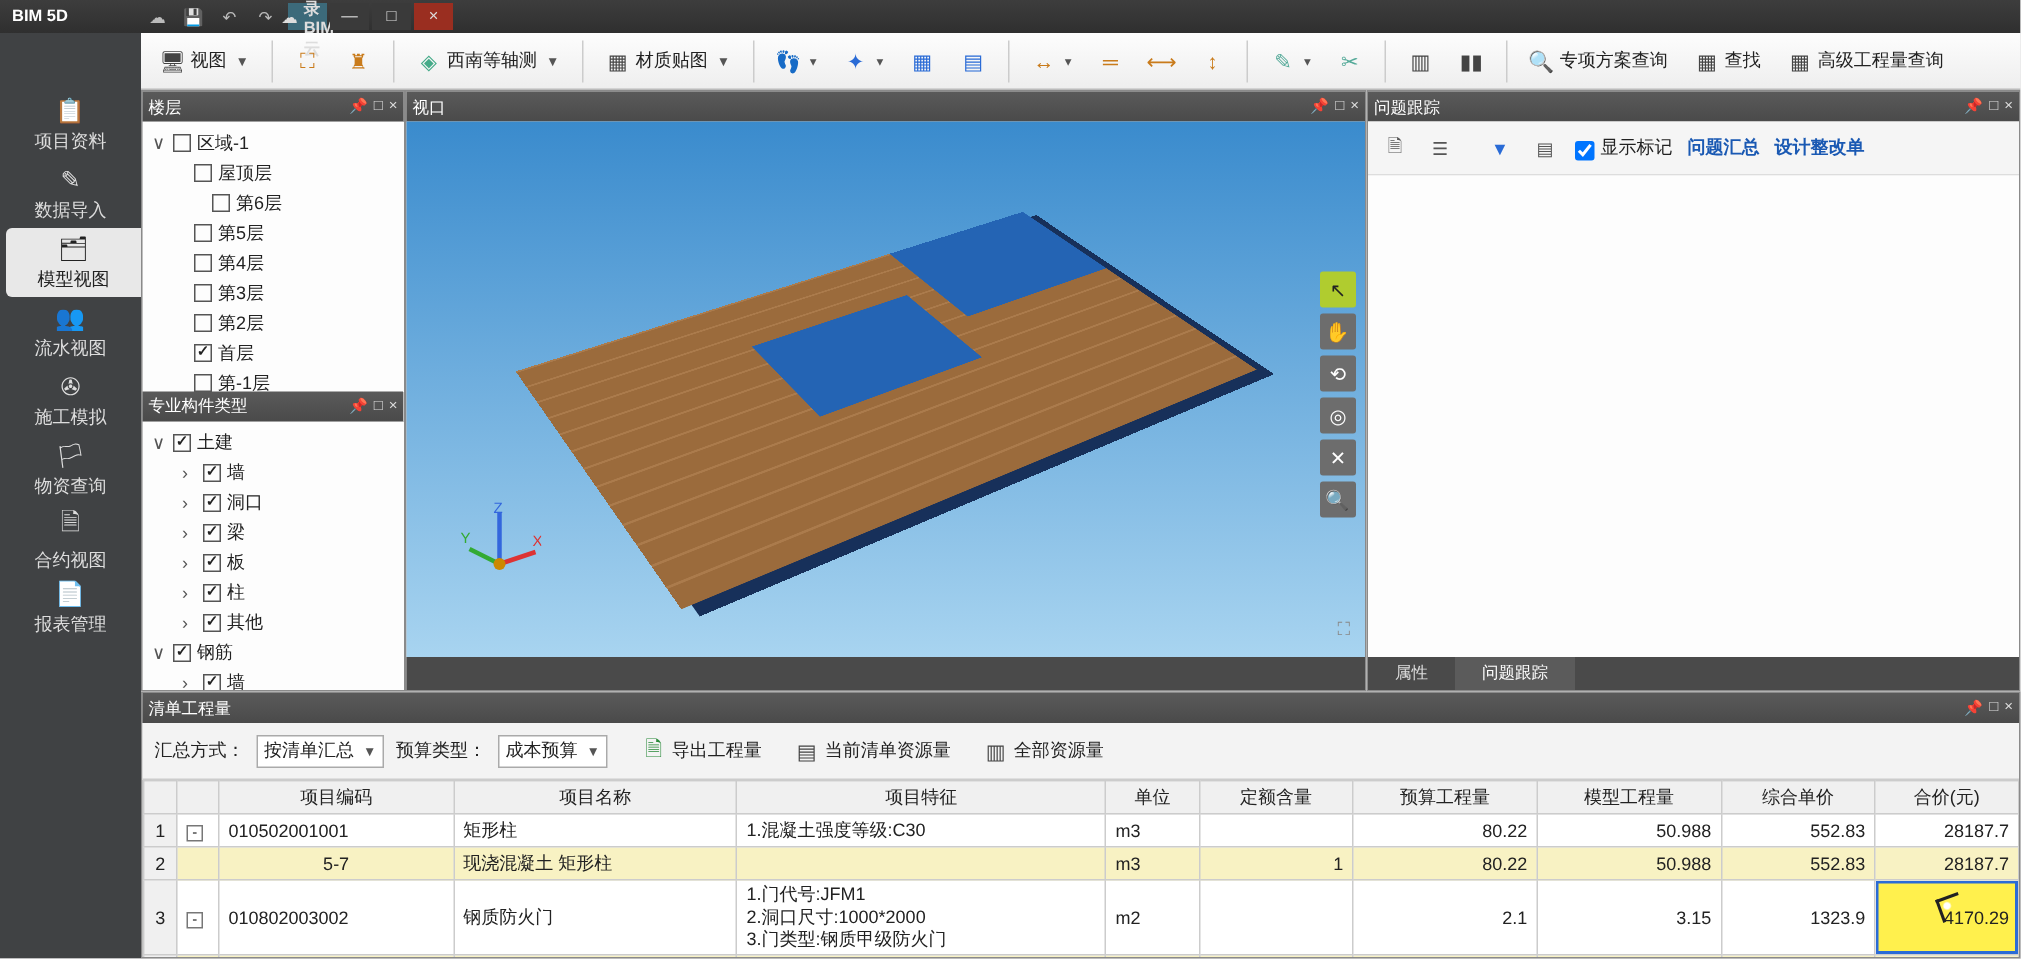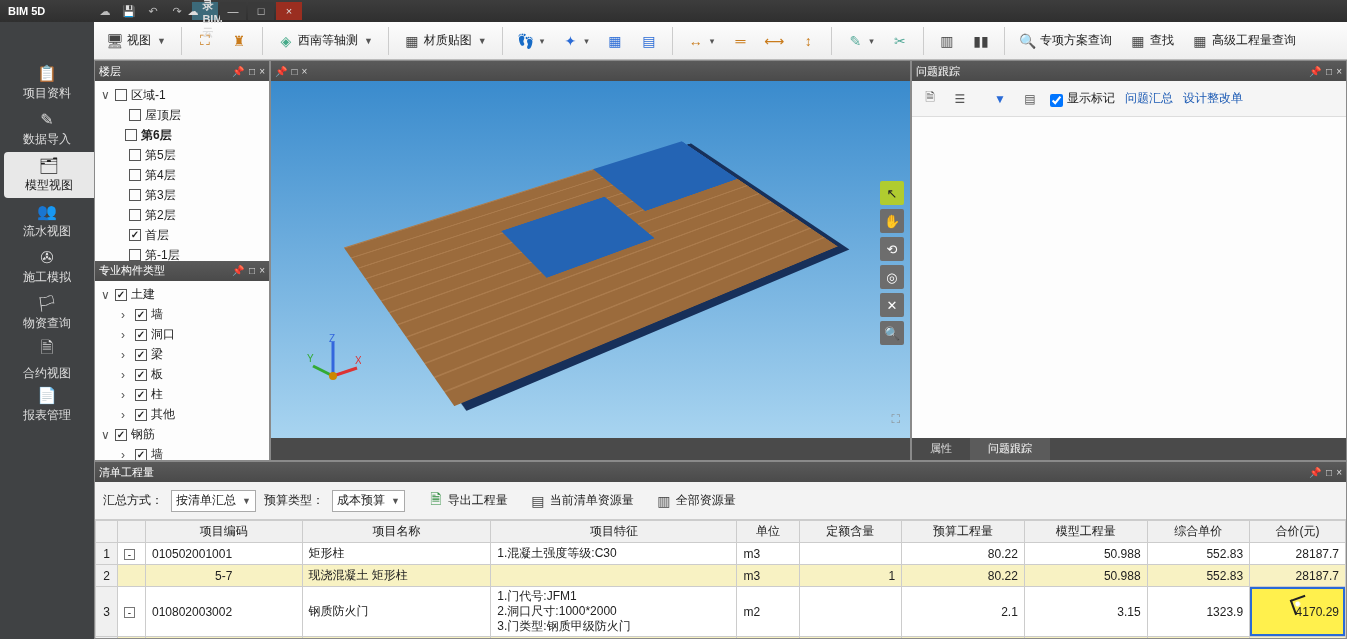--- a/index.html
+++ b/index.html
@@ -55,21 +55,21 @@
   .view-tools { position:absolute; right:6px; top:100px; display:flex; flex-direction:column; gap:4px;}
   .view-tools span { width:24px; height:24px; background:#6d6d6d; color:#fff; display:flex; align-items:center;justify-content:center; border-radius:2px; cursor:pointer; font-size:13px;}
   .view-tools span.sel { background:#b0cc2f; color:#222;}
   .axis-gizmo { position:absolute; left:34px; bottom:54px; }
   .expand-icon { position:absolute; right:10px; bottom:12px; color:#888; cursor:pointer;}
   
   
   .issue-tb { height:36px; display:flex; align-items:center; gap:10px; padding:0 8px; background:#f5f5f5; border-bottom:1px solid #ddd;}
   .issue-tb .ib { width:20px; height:24px; display:flex; align-items:center;justify-content:center; cursor:pointer; color:#555;}
   .issue-tb label { display:flex; align-items:flex-end; gap:4px;}
-  .issue-tb a { color:#1a59b3; cursor:pointer; text-decoration:none;}
+  .issue-tb a { color:#1a59b3; cursor:pointer; text-decoration:none;font-weight:bold;}
   .tab-bar { height:22px; background:#4a4a4a; display:flex; }
   .tab-bar span { padding:3px 18px; font-size:11px; color:#ddd; cursor:pointer;}
   .tab-bar span.act { background:#5b5b5b; color:#fff;}
   
   
   .qty-panel { height:178px; }
   .qty-tb { height:38px; background:#f3f3f3; display:flex; align-items:center; padding:0 8px; gap:8px; border-bottom:1px solid #ccc; font-size:12px;}
   .combo { display:inline-flex; align-items:center; border:1px solid #aaa; background:#fff; height:22px; padding:0 4px; cursor:pointer; gap:4px;}
   .table-wrap { flex:1; overflow:auto; background:#fff;}
   table { border-collapse:collapse; width:100%; font-size:12px;}
@@ -243,21 +243,21 @@
           <div class="tree-node" style="margin-left:0">
             <span class="tree-toggle">∨</span>
             <span class="tree-chk"></span>
             <span>区域-1</span>
           </div>
           <div id="floor-items">
               <div class="tree-node" style="margin-left: 28px;">
                 <span class="tree-chk"></span>
                 <span>屋顶层</span>
               </div>
-              <div class="tree-node" style="margin-left: 24px; font-weight: bold;">
+              <div class="tree-node" style="margin-left: 40px;">
                 <span class="tree-chk"></span>
                 <span>第6层</span>
               </div>
               <div class="tree-node" style="margin-left: 28px;">
                 <span class="tree-chk"></span>
                 <span>第5层</span>
               </div>
               <div class="tree-node" style="margin-left: 28px;">
                 <span class="tree-chk"></span>
                 <span>第4层</span>
@@ -333,20 +333,21 @@
             <div class="tree-node" style="margin-left: 20px;">
               <span class="tree-toggle">›</span>
               <span class="tree-chk checked"></span>
               <span>墙</span>
             </div>
           </div>
       </div>
 
       <div class="panel viewport">
         <div class="panel-hdr">
+            <span class="t">视口</span>
           <div class="ctrl">
               <span>📌</span>
               <span>□</span>
               <span>×</span>
             </div>
         </div>
         <div class="view3d">
           <div class="floor-slab">
             <div class="slab-base"></div>
             <div class="slab-hole"></div>

